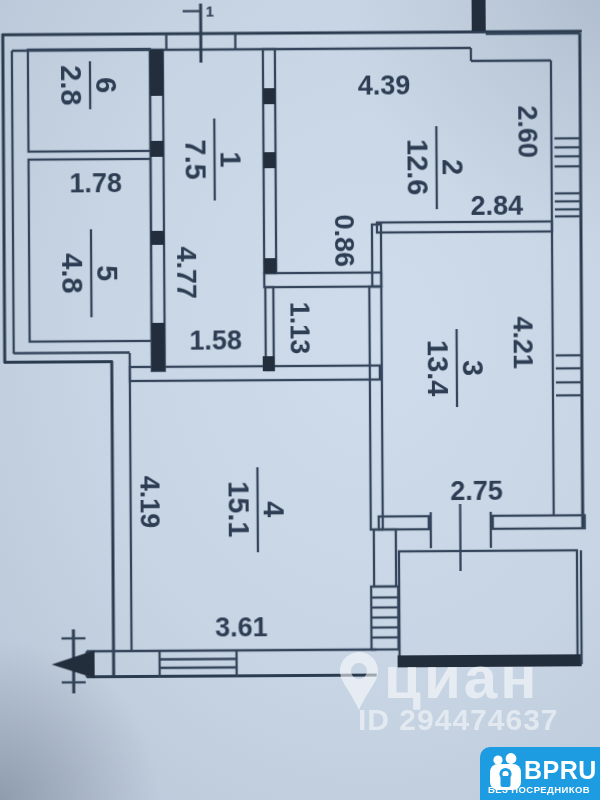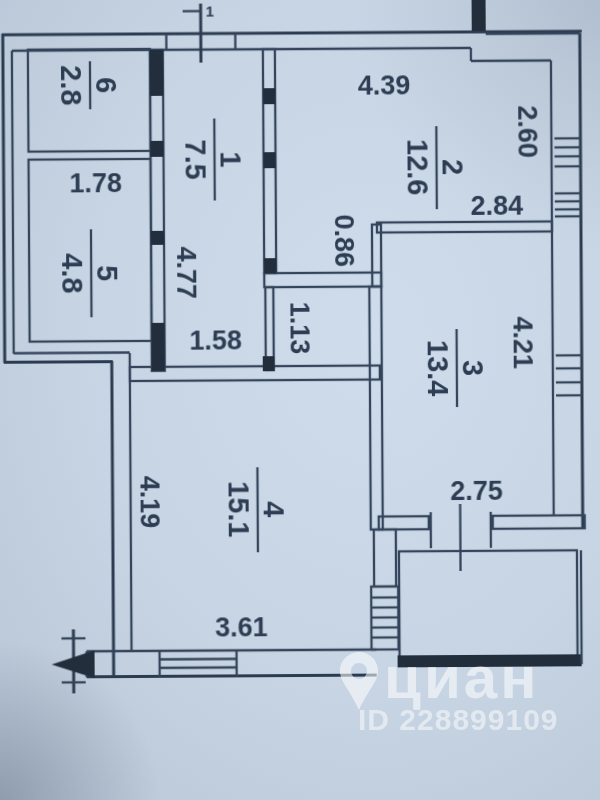--- a/index.html
+++ b/index.html
@@ -198,16 +198,27 @@
     </g>
   </svg>
 
   <div class="wm">
     <svg class="pin" width="38" height="62" viewBox="0 0 38 62">
       <path fill="rgba(255,255,255,.55)" fill-rule="evenodd" d="M19 2 C8 2 0 11 0 21 C0 32 9 38 19 60 C29 38 38 32 38 21 C38 11 30 2 19 2 Z
                M19 13 a8 8 0 1 1 -0.01 0 Z"></path>
     </svg>
     <span>циан</span>
   </div>
-  <div class="wm-id">ID 228899109</div>
-
+  <div class="wm-id">ID 294474637</div>
+
+  <div class="badge">
+    <svg class="icon" width="38" height="42" viewBox="0 0 38 42">
+      <circle cx="11" cy="8" r="4.6" fill="#fff"></circle>
+      <circle cx="24" cy="6.5" r="5.4" fill="#fff"></circle>
+      <rect x="3" y="12" width="31" height="26" rx="8" fill="#fff"></rect>
+      <circle cx="18.5" cy="22" r="4.6" fill="none" stroke="#1e9ce2" stroke-width="3"></circle>
+      <rect x="13.5" y="24" width="10" height="11" rx="2" fill="#1e9ce2"></rect>
+    </svg>
+    <span class="brand">BPRU</span>
+    <span class="tagline">БЕЗ ПОСРЕДНИКОВ</span>
+  </div>
 
 </div>
 
 </body></html>

